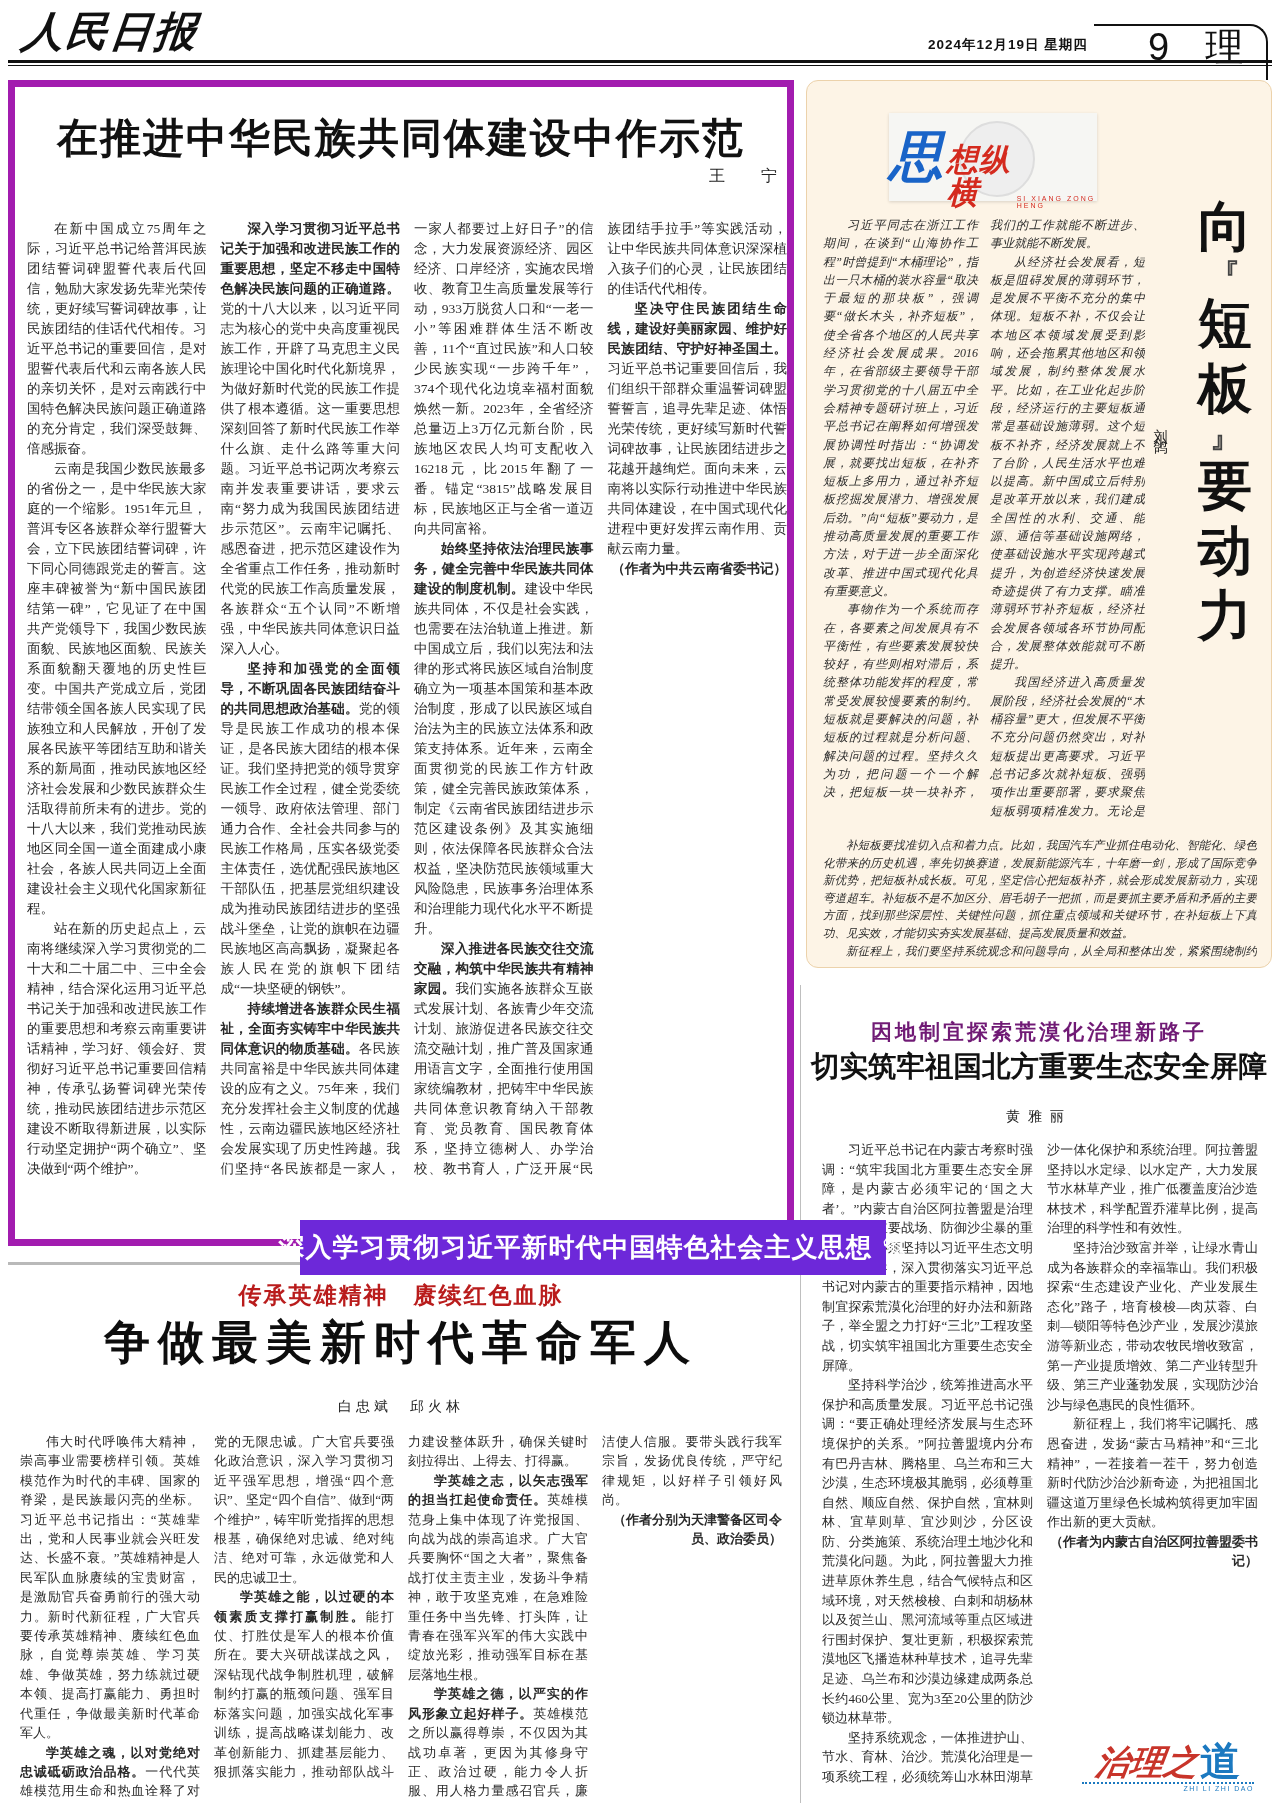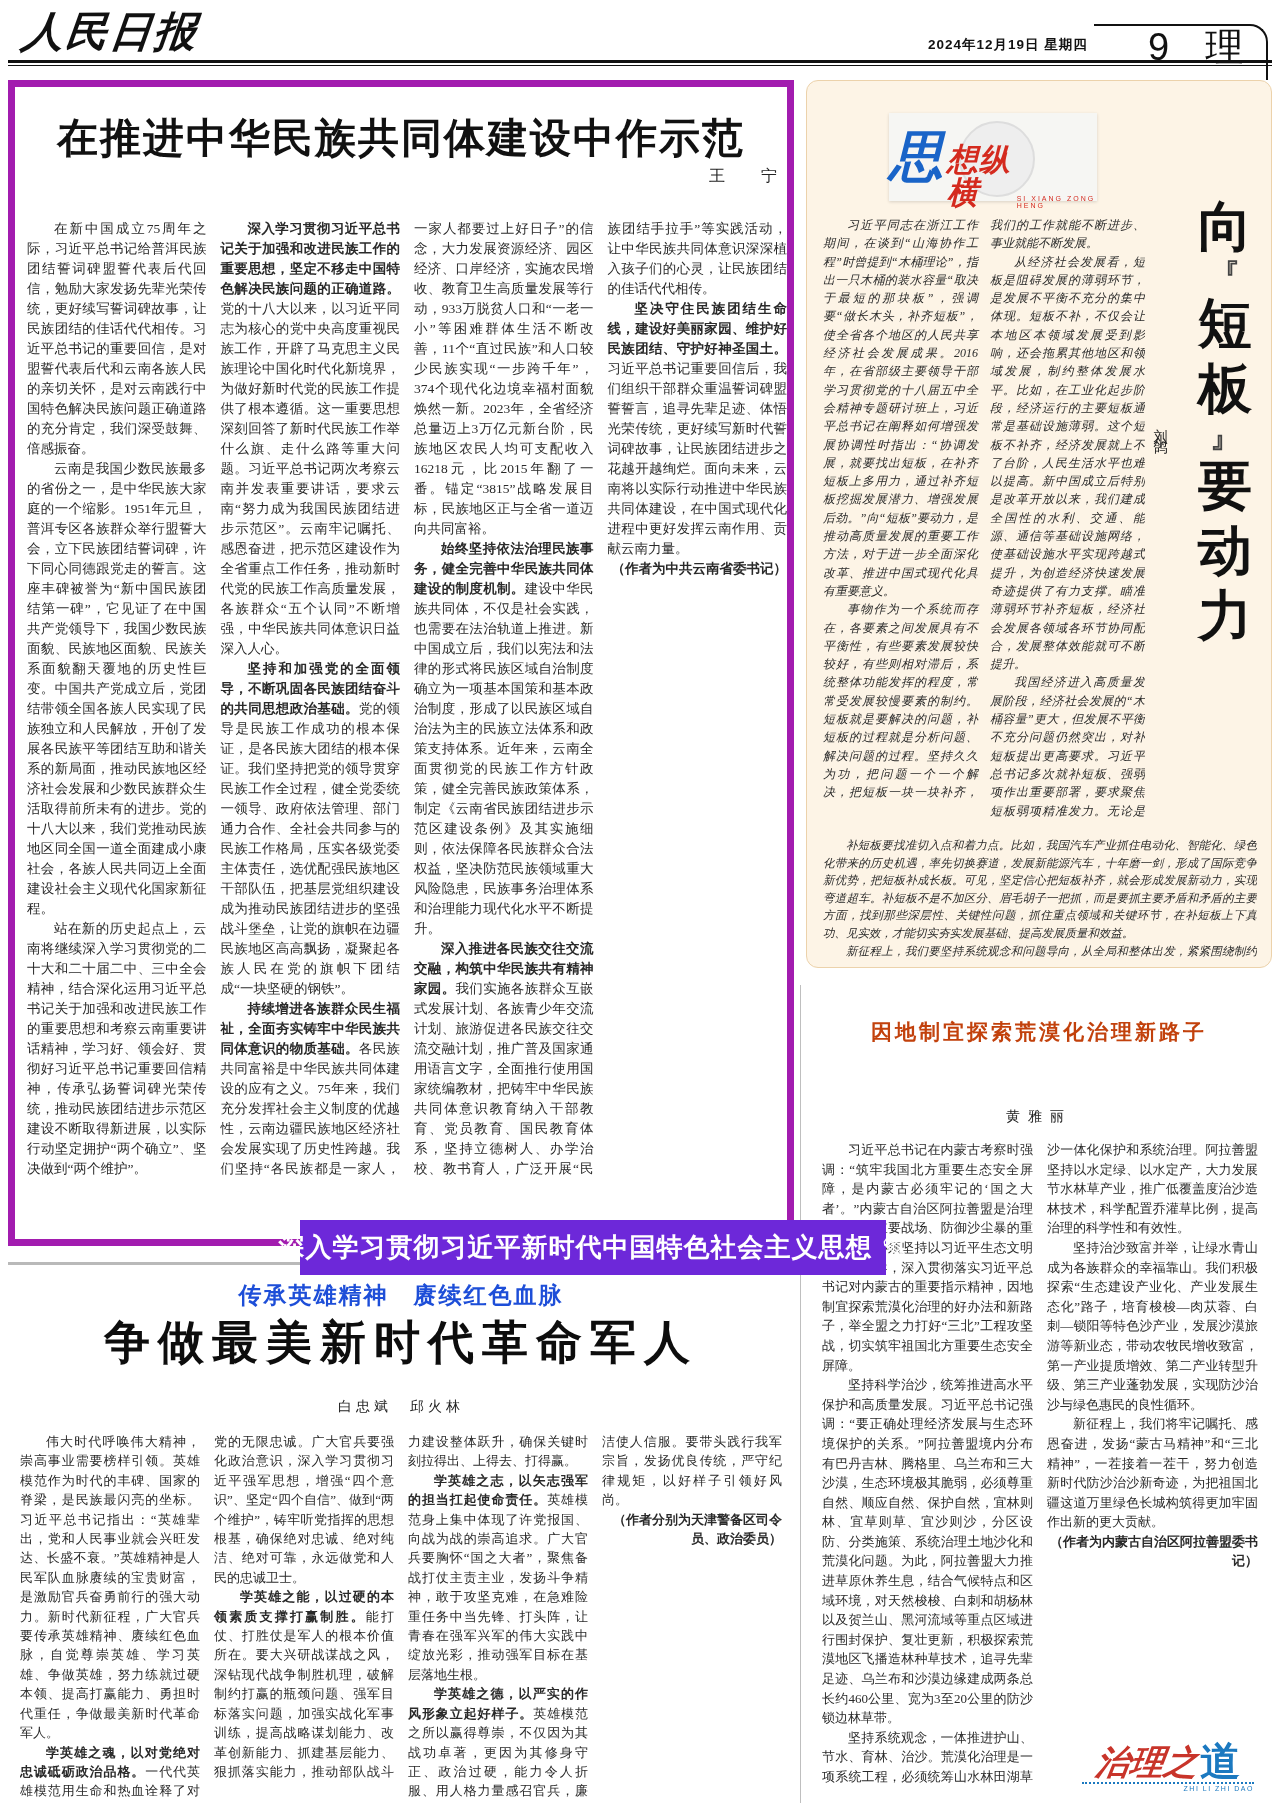--- a/index.html
+++ b/index.html
@@ -56,39 +56,39 @@
           line-height:17.6px;font-style:italic;text-align:justify;overflow:hidden;}
   .sx-bottom p{margin:0;text-indent:2em;}
   .sx-author{position:absolute;left:344px;top:336px;writing-mode:vertical-rl;font-size:14px;
           letter-spacing:6px;color:#222;}
   .sx-vtitle{position:absolute;left:382px;top:118px;width:72px;display:flex;flex-direction:column;
           align-items:center;gap:11px;font-family:"Liberation Sans",sans-serif;font-weight:bold;
           font-size:54px;color:#111;line-height:1;}
   .sx-vtitle .vbracket{font-size:30px;color:#444;line-height:.7;}
   
   .ds-kicker{position:absolute;left:806px;top:1018px;width:466px;text-align:center;font-size:21px;
-          font-weight:bold;letter-spacing:3px;color:#c2410c;}
+          font-weight:bold;letter-spacing:3px;color:#701a75;}
   .ds-headline{position:absolute;left:806px;top:1048px;width:466px;text-align:center;
           font-family:"Liberation Sans",sans-serif;font-weight:900;font-size:28.5px;color:#111;white-space:nowrap;}
   .ds-byline{position:absolute;left:806px;top:1108px;width:466px;text-align:center;font-size:14px;letter-spacing:8px;}
   .ds-cols{position:absolute;left:822px;top:1140px;width:436px;height:662px;column-count:2;
           column-fill:auto;font-size:13px;line-height:19.6px;overflow:hidden;}
   
   .zl-logo{position:absolute;left:1082px;top:1742px;width:172px;height:58px;z-index:5;}
   .zl-row{display:flex;align-items:flex-end;justify-content:center;}
   .zl-script{font-size:34px;font-weight:bold;font-style:italic;color:#c8342a;transform:skewX(-8deg);
           font-family:"Liberation Serif",serif;line-height:1;}
   .zl-dao{font-size:40px;font-weight:900;color:#1b79c0;font-family:"Liberation Sans",sans-serif;
           line-height:.95;margin-left:2px;}
   .zl-line{border-top:2px dotted #1b79c0;margin-top:2px;}
   .zl-sub{font-size:7px;color:#1b79c0;font-family:"Liberation Sans",sans-serif;letter-spacing:1.5px;
           text-align:right;margin-top:1px;}
   
   .mil-kicker{position:absolute;left:8px;top:1280px;width:786px;text-align:center;font-size:23px;
-          font-weight:bold;letter-spacing:2px;color:#1d4ed8;}
+          font-weight:bold;letter-spacing:2px;color:#b91c1c;}
   .mil-headline{position:absolute;left:8px;top:1312px;width:786px;text-align:center;font-size:46px;
           font-weight:900;letter-spacing:8px;color:#0d0d0d;font-family:"Liberation Serif",serif;}
   .mil-byline{position:absolute;left:8px;top:1398px;width:786px;text-align:center;font-size:14px;letter-spacing:4px;}
   .mil-cols{position:absolute;left:20px;top:1432px;width:762px;height:370px;column-count:4;
           column-fill:auto;font-size:13px;line-height:19.4px;overflow:hidden;}
 </style>
 </head>
 <body>
 
 <div class="page">
@@ -151,20 +151,21 @@
         <span>动</span>
         <span>力</span>
       </div>
     <div class="sx-bottom cols">
         <p>补短板要找准切入点和着力点。比如，我国汽车产业抓住电动化、智能化、绿色化带来的历史机遇，率先切换赛道，发展新能源汽车，十年磨一剑，形成了国际竞争新优势，把短板补成长板。可见，坚定信心把短板补齐，就会形成发展新动力，实现弯道超车。补短板不是不加区分、眉毛胡子一把抓，而是要抓主要矛盾和矛盾的主要方面，找到那些深层性、关键性问题，抓住重点领域和关键环节，在补短板上下真功、见实效，才能切实夯实发展基础、提高发展质量和效益。</p>
         <p>新征程上，我们要坚持系统观念和问题导向，从全局和整体出发，紧紧围绕制约高质量发展的短板弱项创新思路、推进工作。因势利导，采取切实可行的举措补齐短板，就能不断增强发展动力、开辟发展空间、释放发展潜力。</p>
       </div>
   </div>
 
   <div class="ds-kicker">因地制宜探索荒漠化治理新路子</div>
+  <div class="ds-headline">切实筑牢祖国北方重要生态安全屏障</div>
   <div class="ds-byline">黄雅丽</div>
   <div class="cols ds-cols">
       <p>习近平总书记在内蒙古考察时强调：“筑牢我国北方重要生态安全屏障，是内蒙古必须牢记的‘国之大者’。”内蒙古自治区阿拉善盟是治理荒漠化的重要战场、防御沙尘暴的重要防线，必须坚持以习近平生态文明思想为指导，深入贯彻落实习近平总书记对内蒙古的重要指示精神，因地制宜探索荒漠化治理的好办法和新路子，举全盟之力打好“三北”工程攻坚战，切实筑牢祖国北方重要生态安全屏障。</p>
       <p>坚持科学治沙，统筹推进高水平保护和高质量发展。习近平总书记强调：“要正确处理经济发展与生态环境保护的关系。”阿拉善盟境内分布有巴丹吉林、腾格里、乌兰布和三大沙漠，生态环境极其脆弱，必须尊重自然、顺应自然、保护自然，宜林则林、宜草则草、宜沙则沙，分区设防、分类施策、系统治理土地沙化和荒漠化问题。为此，阿拉善盟大力推进草原休养生息，结合气候特点和区域环境，对天然梭梭、白刺和胡杨林以及贺兰山、黑河流域等重点区域进行围封保护、复壮更新，积极探索荒漠地区飞播造林种草技术，追寻先辈足迹、乌兰布和沙漠边缘建成两条总长约460公里、宽为3至20公里的防沙锁边林草带。</p>
       <p>坚持系统观念，一体推进护山、节水、育林、治沙。荒漠化治理是一项系统工程，必须统筹山水林田湖草沙一体化保护和系统治理。阿拉善盟坚持以水定绿、以水定产，大力发展节水林草产业，推广低覆盖度治沙造林技术，科学配置乔灌草比例，提高治理的科学性和有效性。</p>
       <p>坚持治沙致富并举，让绿水青山成为各族群众的幸福靠山。我们积极探索“生态建设产业化、产业发展生态化”路子，培育梭梭—肉苁蓉、白刺—锁阳等特色沙产业，发展沙漠旅游等新业态，带动农牧民增收致富，第一产业提质增效、第二产业转型升级、第三产业蓬勃发展，实现防沙治沙与绿色惠民的良性循环。</p>
       <p>新征程上，我们将牢记嘱托、感恩奋进，发扬“蒙古马精神”和“三北精神”，一茬接着一茬干，努力创造新时代防沙治沙新奇迹，为把祖国北疆这道万里绿色长城构筑得更加牢固作出新的更大贡献。</p>
       <p class="author-note">（作者为内蒙古自治区阿拉善盟委书记）</p>
     </div>
 

